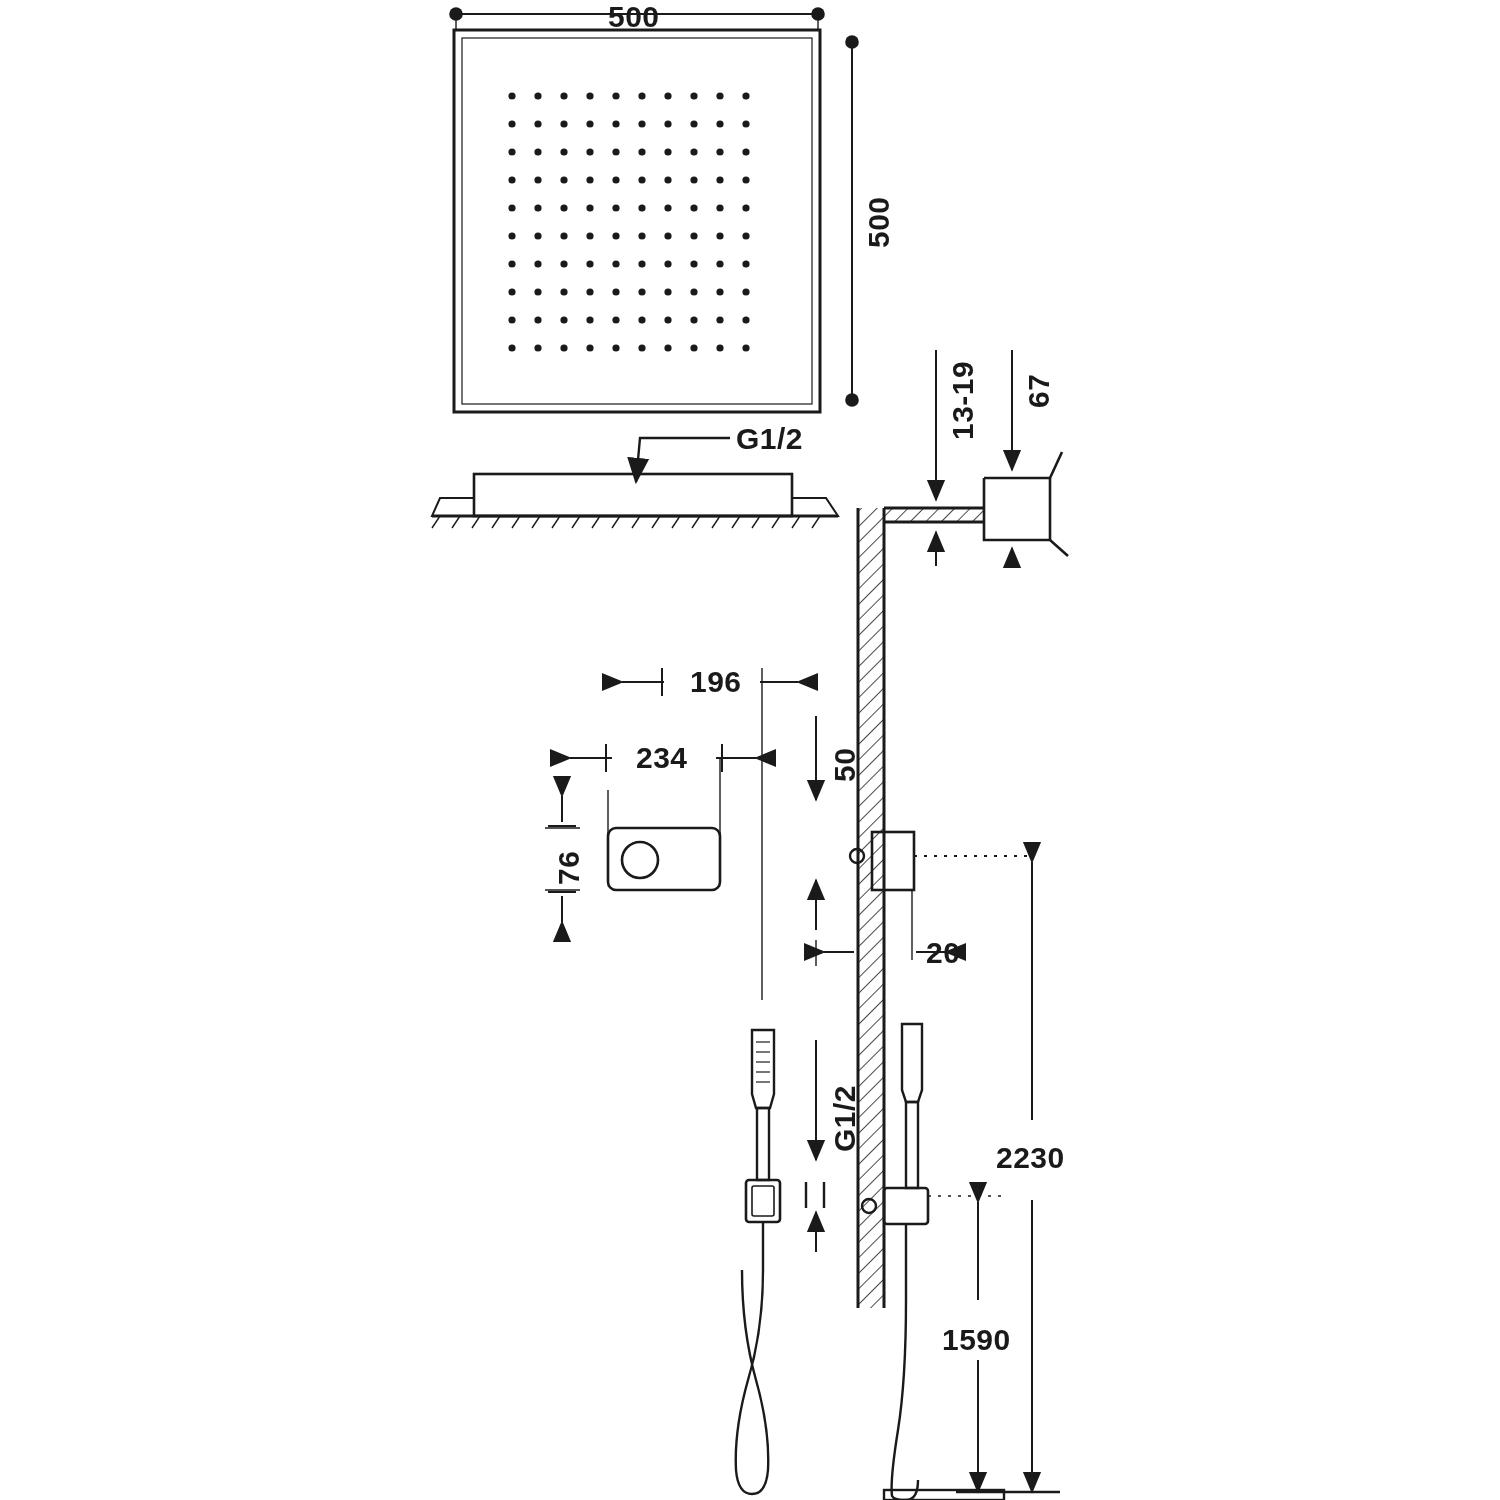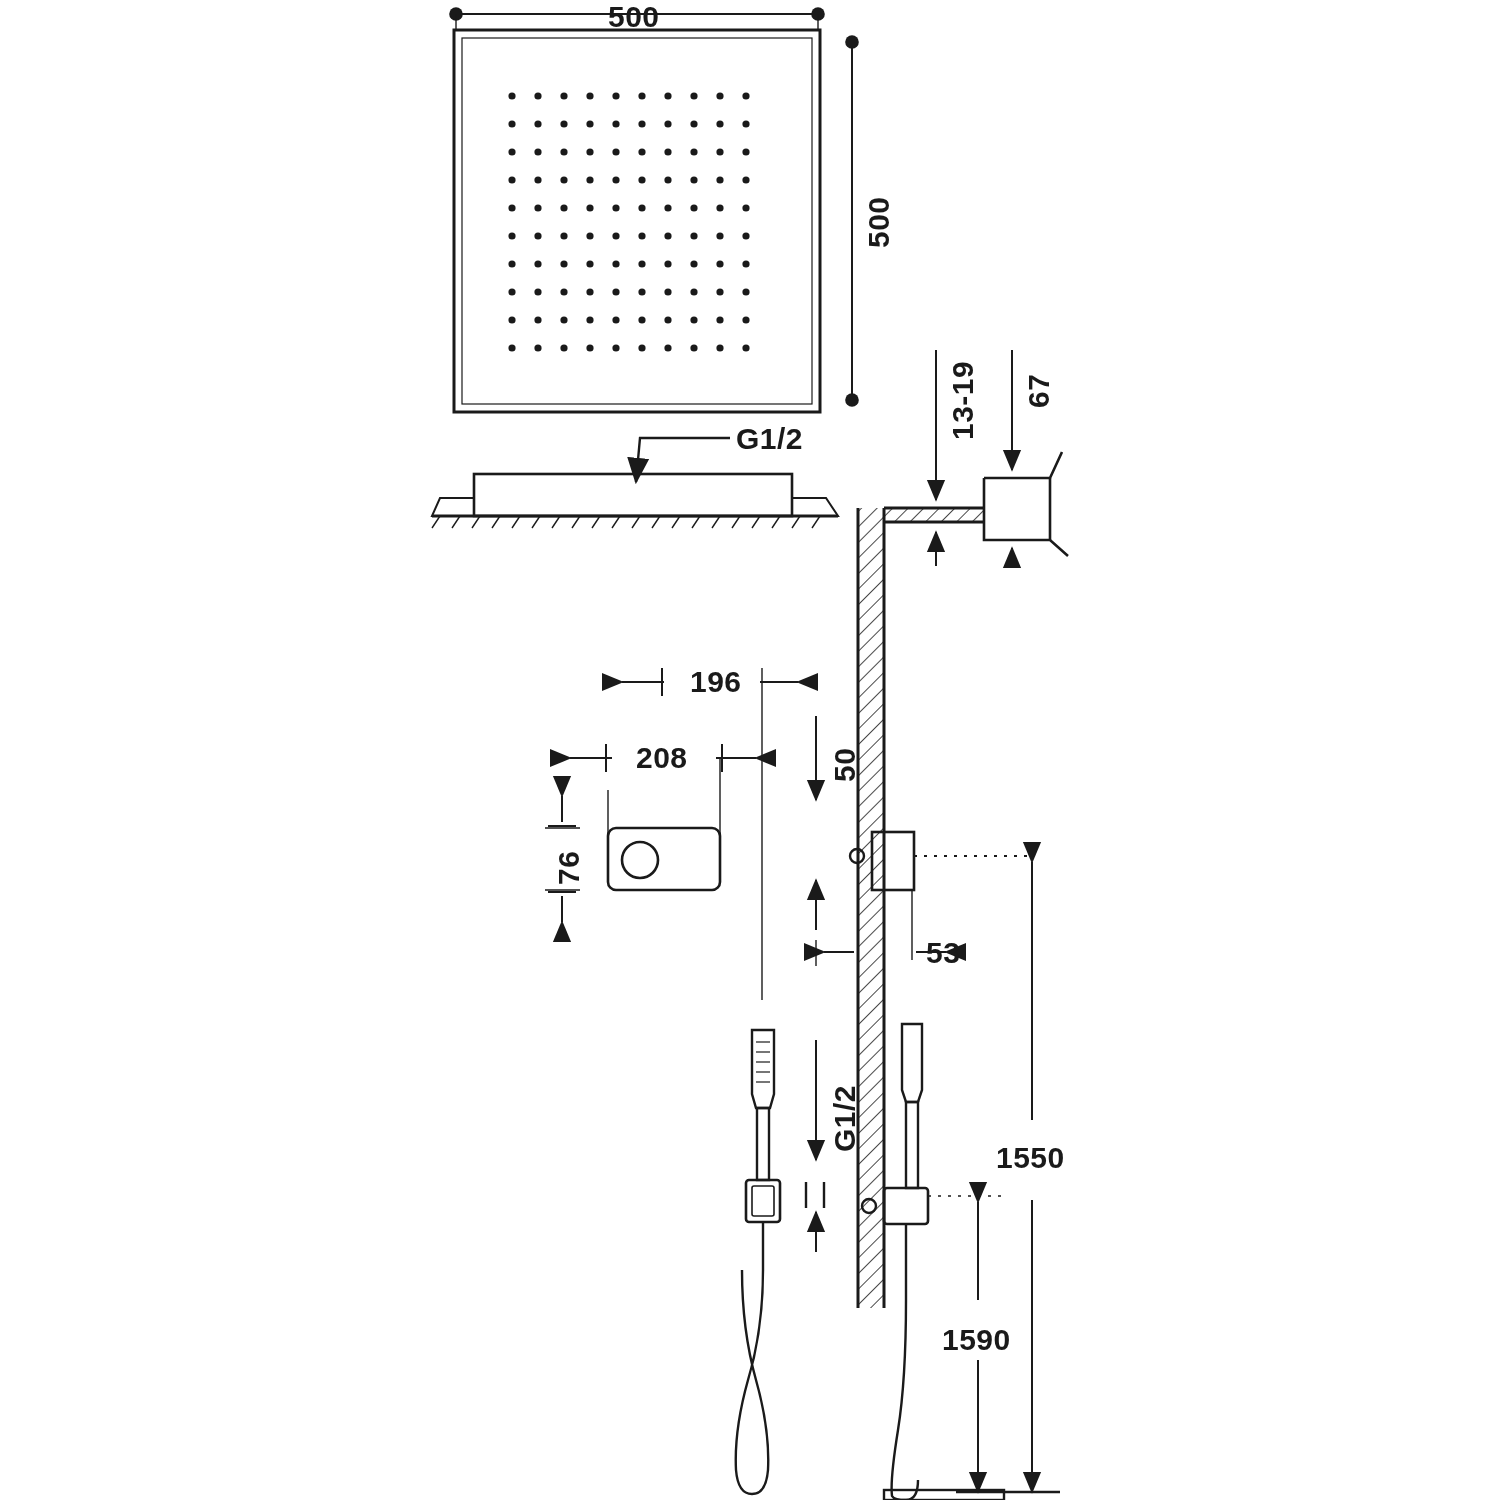--- a/index.html
+++ b/index.html
@@ -360,27 +360,27 @@
   <div class="dim-label vert" style="left:862px; top:248px;">500</div>
 
   <div class="dim-label" style="left:736px; top:422px;">G1/2</div>
 
   <div class="dim-label vert" style="left:946px; top:440px;">13-19</div>
 
   <div class="dim-label vert" style="left:1022px; top:408px;">67</div>
 
   <div class="dim-label" style="left:690px; top:665px;">196</div>
 
-  <div class="dim-label" style="left:636px; top:741px;">208</div>
+  <div class="dim-label" style="left:636px; top:741px;">234</div>
 
   <div class="dim-label vert" style="left:552px; top:885px;">76</div>
 
   <div class="dim-label vert" style="left:828px; top:782px;">50</div>
 
-  <div class="dim-label" style="left:926px; top:936px;">53</div>
+  <div class="dim-label" style="left:926px; top:936px;">20</div>
 
   <div class="dim-label vert" style="left:828px; top:1152px;">G1/2</div>
 
-  <div class="dim-label" style="left:996px; top:1141px;">1550</div>
+  <div class="dim-label" style="left:996px; top:1141px;">2230</div>
 
   <div class="dim-label" style="left:942px; top:1323px;">1590</div>
 
 </div>
 
 </body></html>

